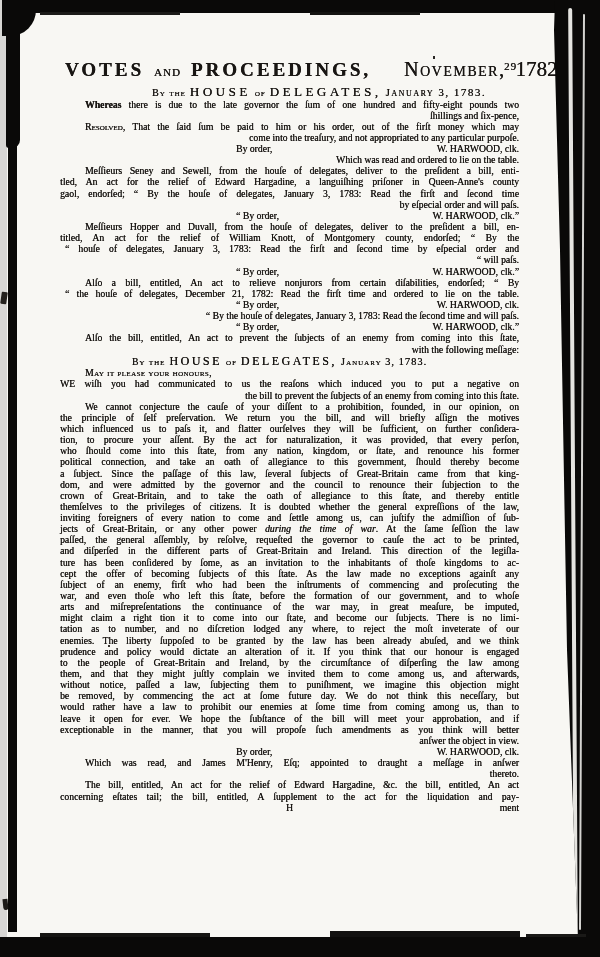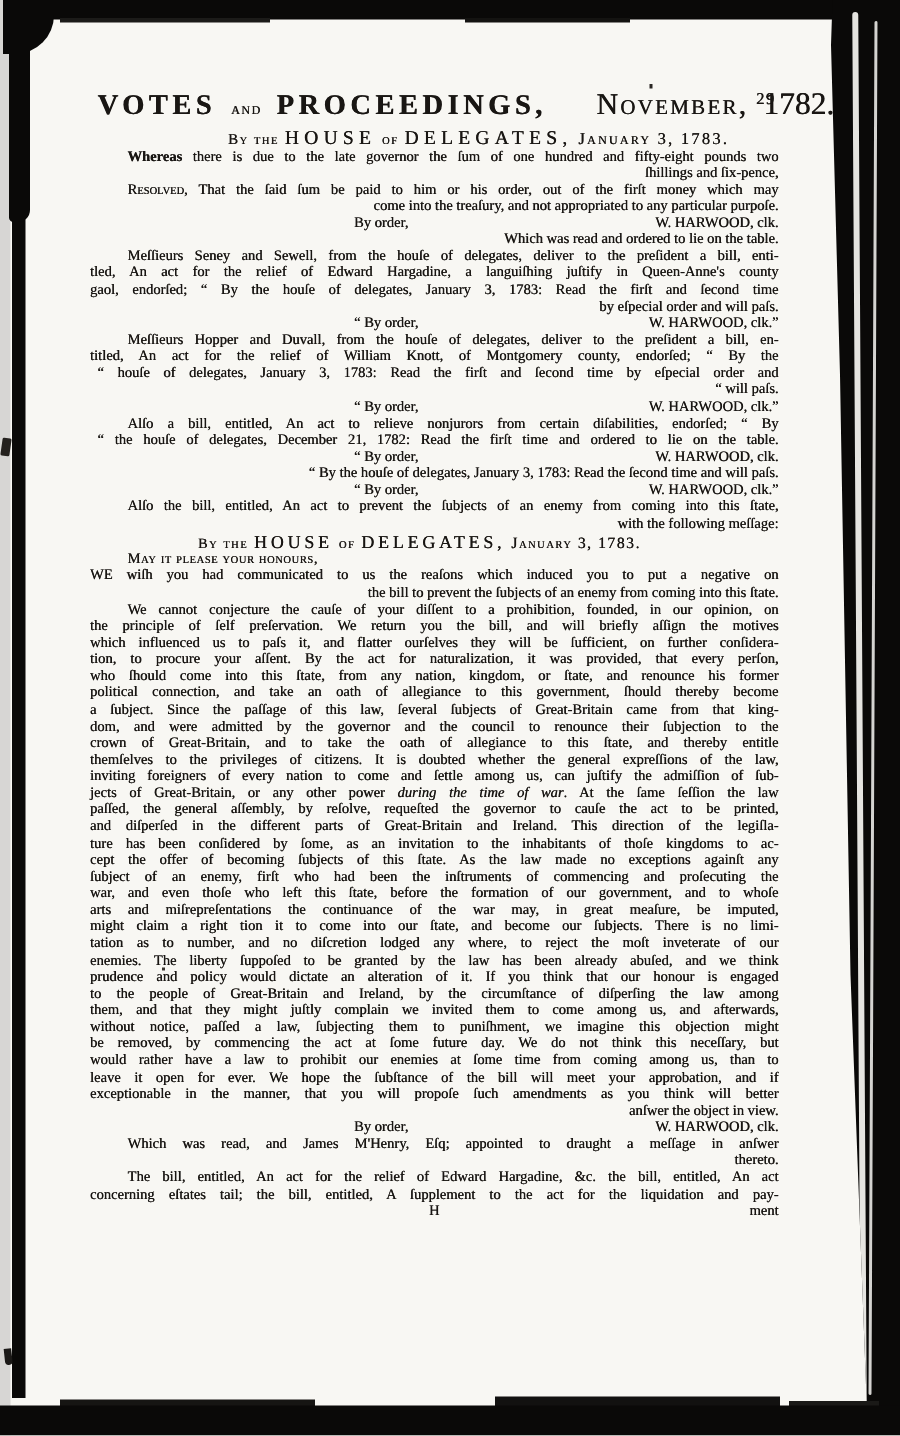--- a/index.html
+++ b/index.html
@@ -37,21 +37,21 @@
   .markJ{position:absolute;left:3px;top:899px;width:5px;height:11px;background:#1c1a18;
          border-radius:0 0 4px 4px;transform:rotate(-6deg);}
   .speck1{position:absolute;left:433px;top:56px;width:2px;height:3px;background:#2a2724;}
   .speck2{position:absolute;left:108px;top:645px;width:2px;height:2px;background:#3a3631;}
   
   .h1row{position:absolute;left:60px;top:57px;width:459px;text-align:center;white-space:nowrap;
          text-shadow:0.25px 0 0 currentColor;}
   .pageno{position:absolute;right:2px;top:3px;font-size:11px;letter-spacing:1px;}
   .hseg{margin:0 5px;}
   .h1row .k-cap{font-size:19px;letter-spacing:3px;font-weight:700;}
-  .h1row .k-scs{font-size:12px;font-variant:small-caps;letter-spacing:1px;}
+  .h1row .k-scs{font-size:16px;font-variant:small-caps;letter-spacing:1px;}
   .h1row .k-sc{font-size:20px;font-variant:small-caps;letter-spacing:1.5px;margin-left:28px;}
   .h1row .k-num{font-size:21px;}
   
   .textcol{position:absolute;left:60px;top:86px;width:459px;font-size:9.7px;
            line-height:11.15px;text-shadow:0.2px 0 0 currentColor;}
   .ln{height:11.15px;overflow:visible;}
   .fill{text-align:justify;text-align-last:justify;}
   .end{text-align:right;}
   .para{text-indent:25px;}
   .q{text-indent:5px;}
@@ -91,21 +91,21 @@
       <div class="ln para fill"><span class="bd">Whereas</span> there is due to the late governor the ſum of one hundred and fifty-eight pounds two</div>
       <div class="ln end">ſhillings and ſix-pence,</div>
       <div class="ln para fill"><span class="sc">Resolved,</span> That the ſaid ſum be paid to him or his order, out of the firſt money which may</div>
       <div class="ln end">come into the treaſury, and not appropriated to any particular purpoſe.</div>
       <div class="ln sig">
         <span class="sl">By order,</span>
         <span class="sr">W. HARWOOD, clk.</span>
       </div>
       <div class="ln end">Which was read and ordered to lie on the table.</div>
       <div class="ln para fill">Meſſieurs Seney and Sewell, from the houſe of delegates, deliver to the preſident a bill, enti-</div>
-      <div class="ln fill">tled, An act for the relief of Edward Hargadine, a languiſhing juſtify in Queen-Anne's county</div>
+      <div class="ln fill">tled, An act for the relief of Edward Hargadine, a languiſhing priſoner in Queen-Anne's county</div>
       <div class="ln fill">gaol, endorſed; “ By the houſe of delegates, January 3, 1783: Read the firſt and ſecond time</div>
       <div class="ln end">by eſpecial order and will paſs.</div>
       <div class="ln sig">
         <span class="sl">“ By order,</span>
         <span class="sr">W. HARWOOD, clk.”</span>
       </div>
       <div class="ln para fill">Meſſieurs Hopper and Duvall, from the houſe of delegates, deliver to the preſident a bill, en-</div>
       <div class="ln fill">titled, An act for the relief of William Knott, of Montgomery county, endorſed; “ By the</div>
       <div class="ln q fill">“ houſe of delegates, January 3, 1783: Read the firſt and ſecond time by eſpecial order and</div>
       <div class="ln q end">“ will paſs.</div>

